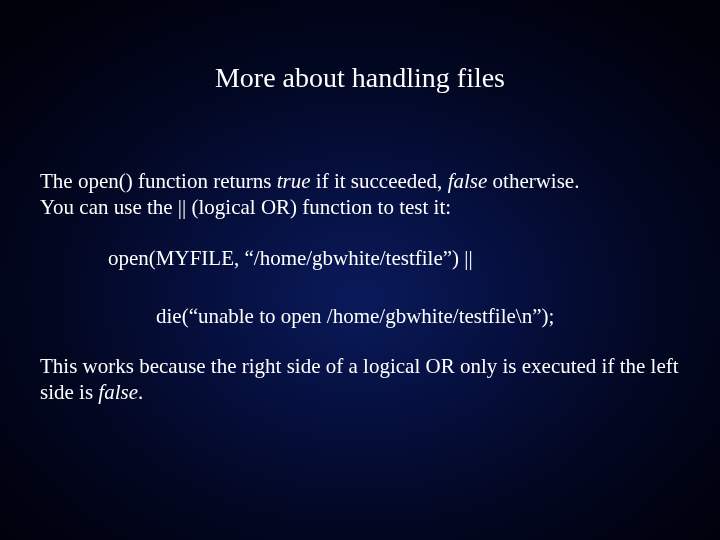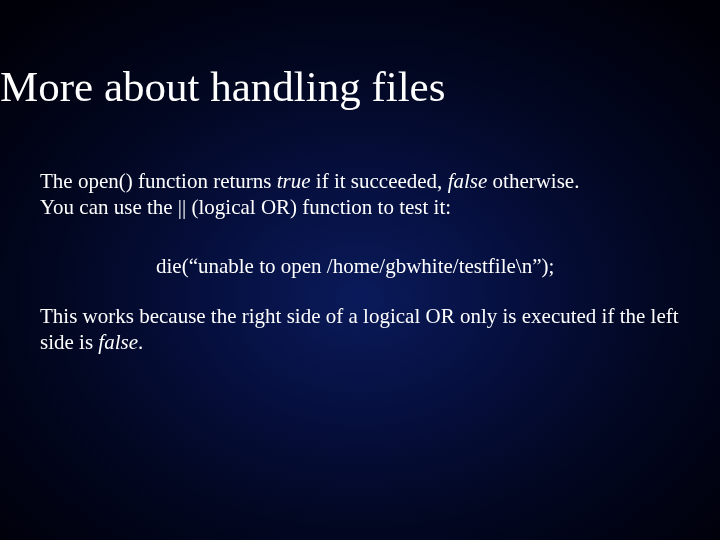--- a/index.html
+++ b/index.html
@@ -13,22 +13,22 @@
     background: radial-gradient(ellipse 500px 380px at 50% 55%, #0a1a5a 0%, #061040 30%, #020722 60%, #000008 100%);
     font-family: "Times New Roman", Times, serif;
     color: #ffffff;
     position: relative;
   }
   .title {
     position: absolute;
     top: 62px;
     left: 0;
     width: 100%;
-    text-align: left;
-    font-size: 43px;
+    text-align: center;
+    font-size: 28px;
     font-weight: normal;
     letter-spacing: 0px;
   }
   .content {
     position: absolute;
     top: 168px;
     left: 40px;
     right: 40px;
     font-size: 21px;
     line-height: 1.25;
@@ -49,19 +49,20 @@
 <div class="title">More about handling files</div>
 
 <div class="content">
   <div class="p1">
     <span>The open() function returns </span><span class="italic">true</span><span> if it succeeded, </span><span class="italic">false</span><span> otherwise.</span>
   </div>
 
   <div class="p2">You can use the || (logical OR) function to test it:</div>
 
   <div class="code">
+    <div>open(MYFILE, “/home/gbwhite/testfile”) ||</div>
     <div class="code-line2">die(“unable to open /home/gbwhite/testfile\n”);</div>
   </div>
 
   <div class="p3">
     <span>This works because the right side of a logical OR only is executed if the left side is </span><span class="italic">false</span><span>.</span>
   </div>
 </div>
 
 </body></html>

